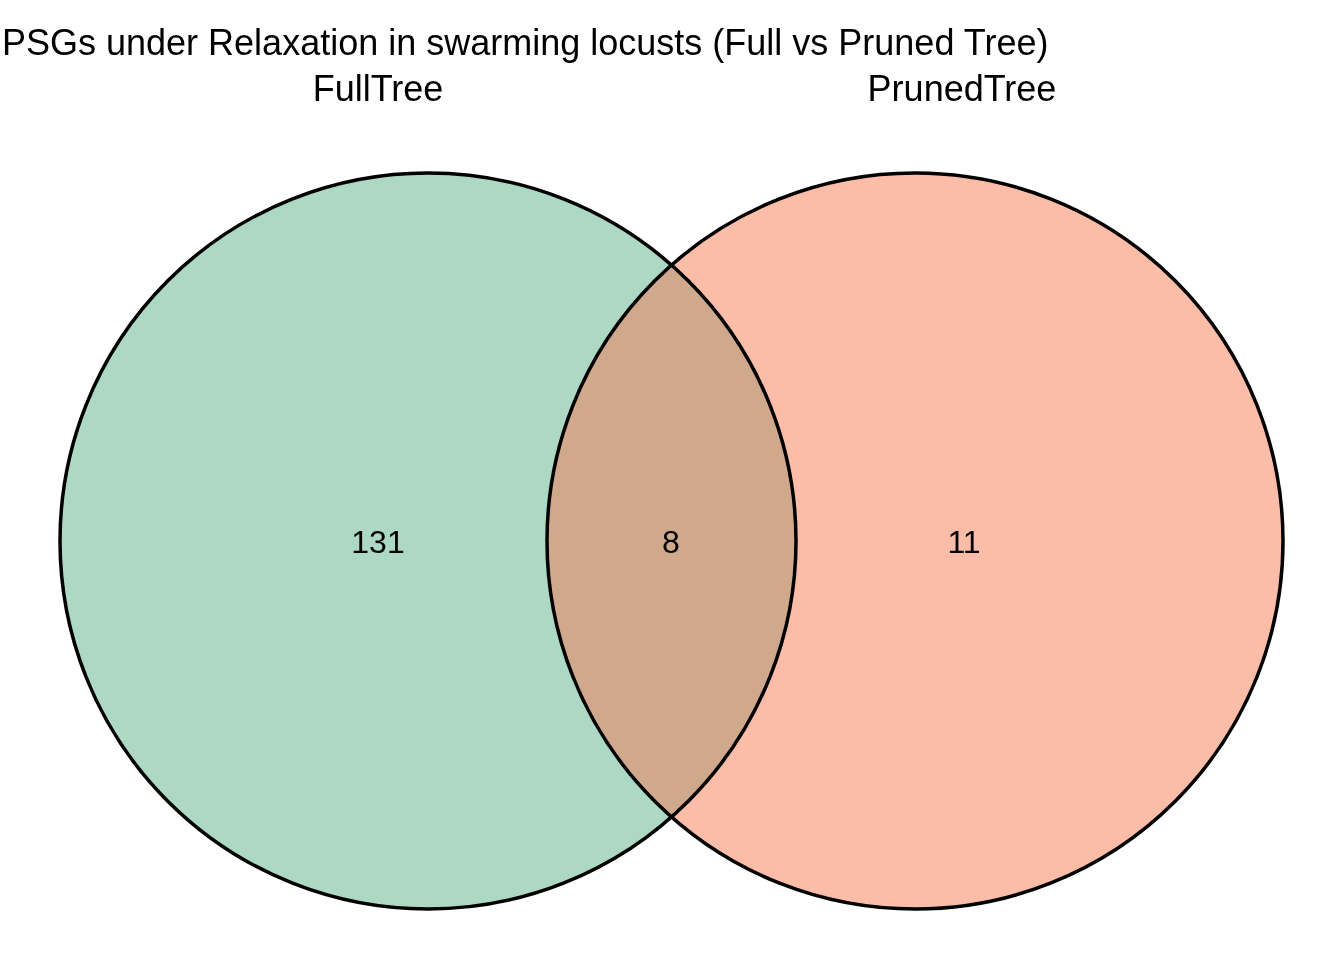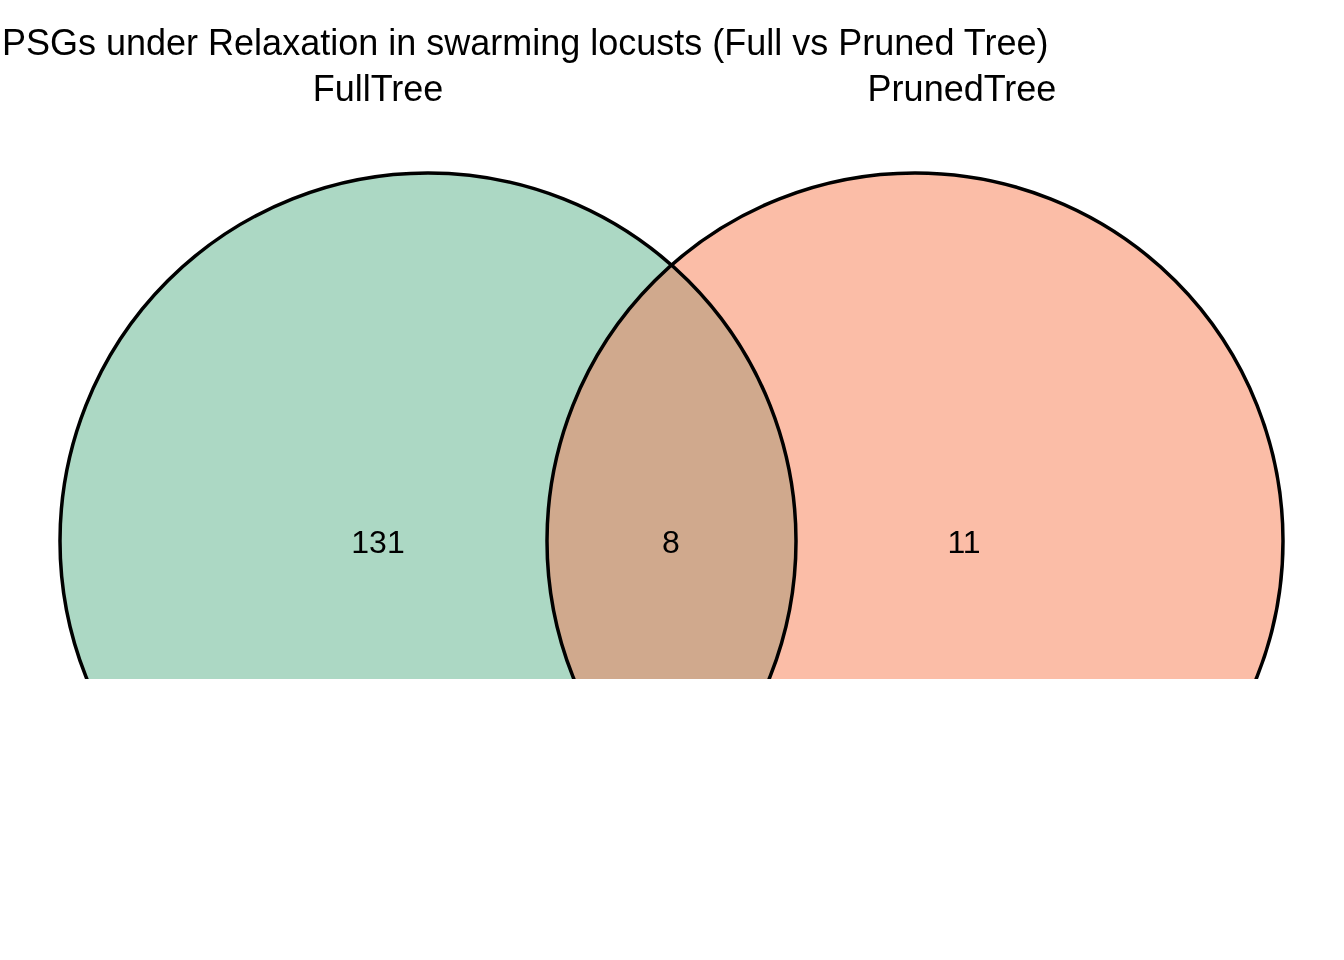--- a/index.html
+++ b/index.html
@@ -3,21 +3,21 @@
 <meta charset="utf-8">
 <style>
   html, body {
     margin: 0;
     padding: 0;
     background: #ffffff;
   }
   .stage {
     position: relative;
     width: 1344px;
-    height: 679px;
+    height: 960px;
     background: #ffffff;
     overflow: hidden;
     font-family: "Liberation Sans", sans-serif;
     text-decoration: underline;
   }
   svg { display: block; }
   .title-text {
     font-family: "Liberation Sans", sans-serif;
     font-size: 36px;
     fill: #000000;

